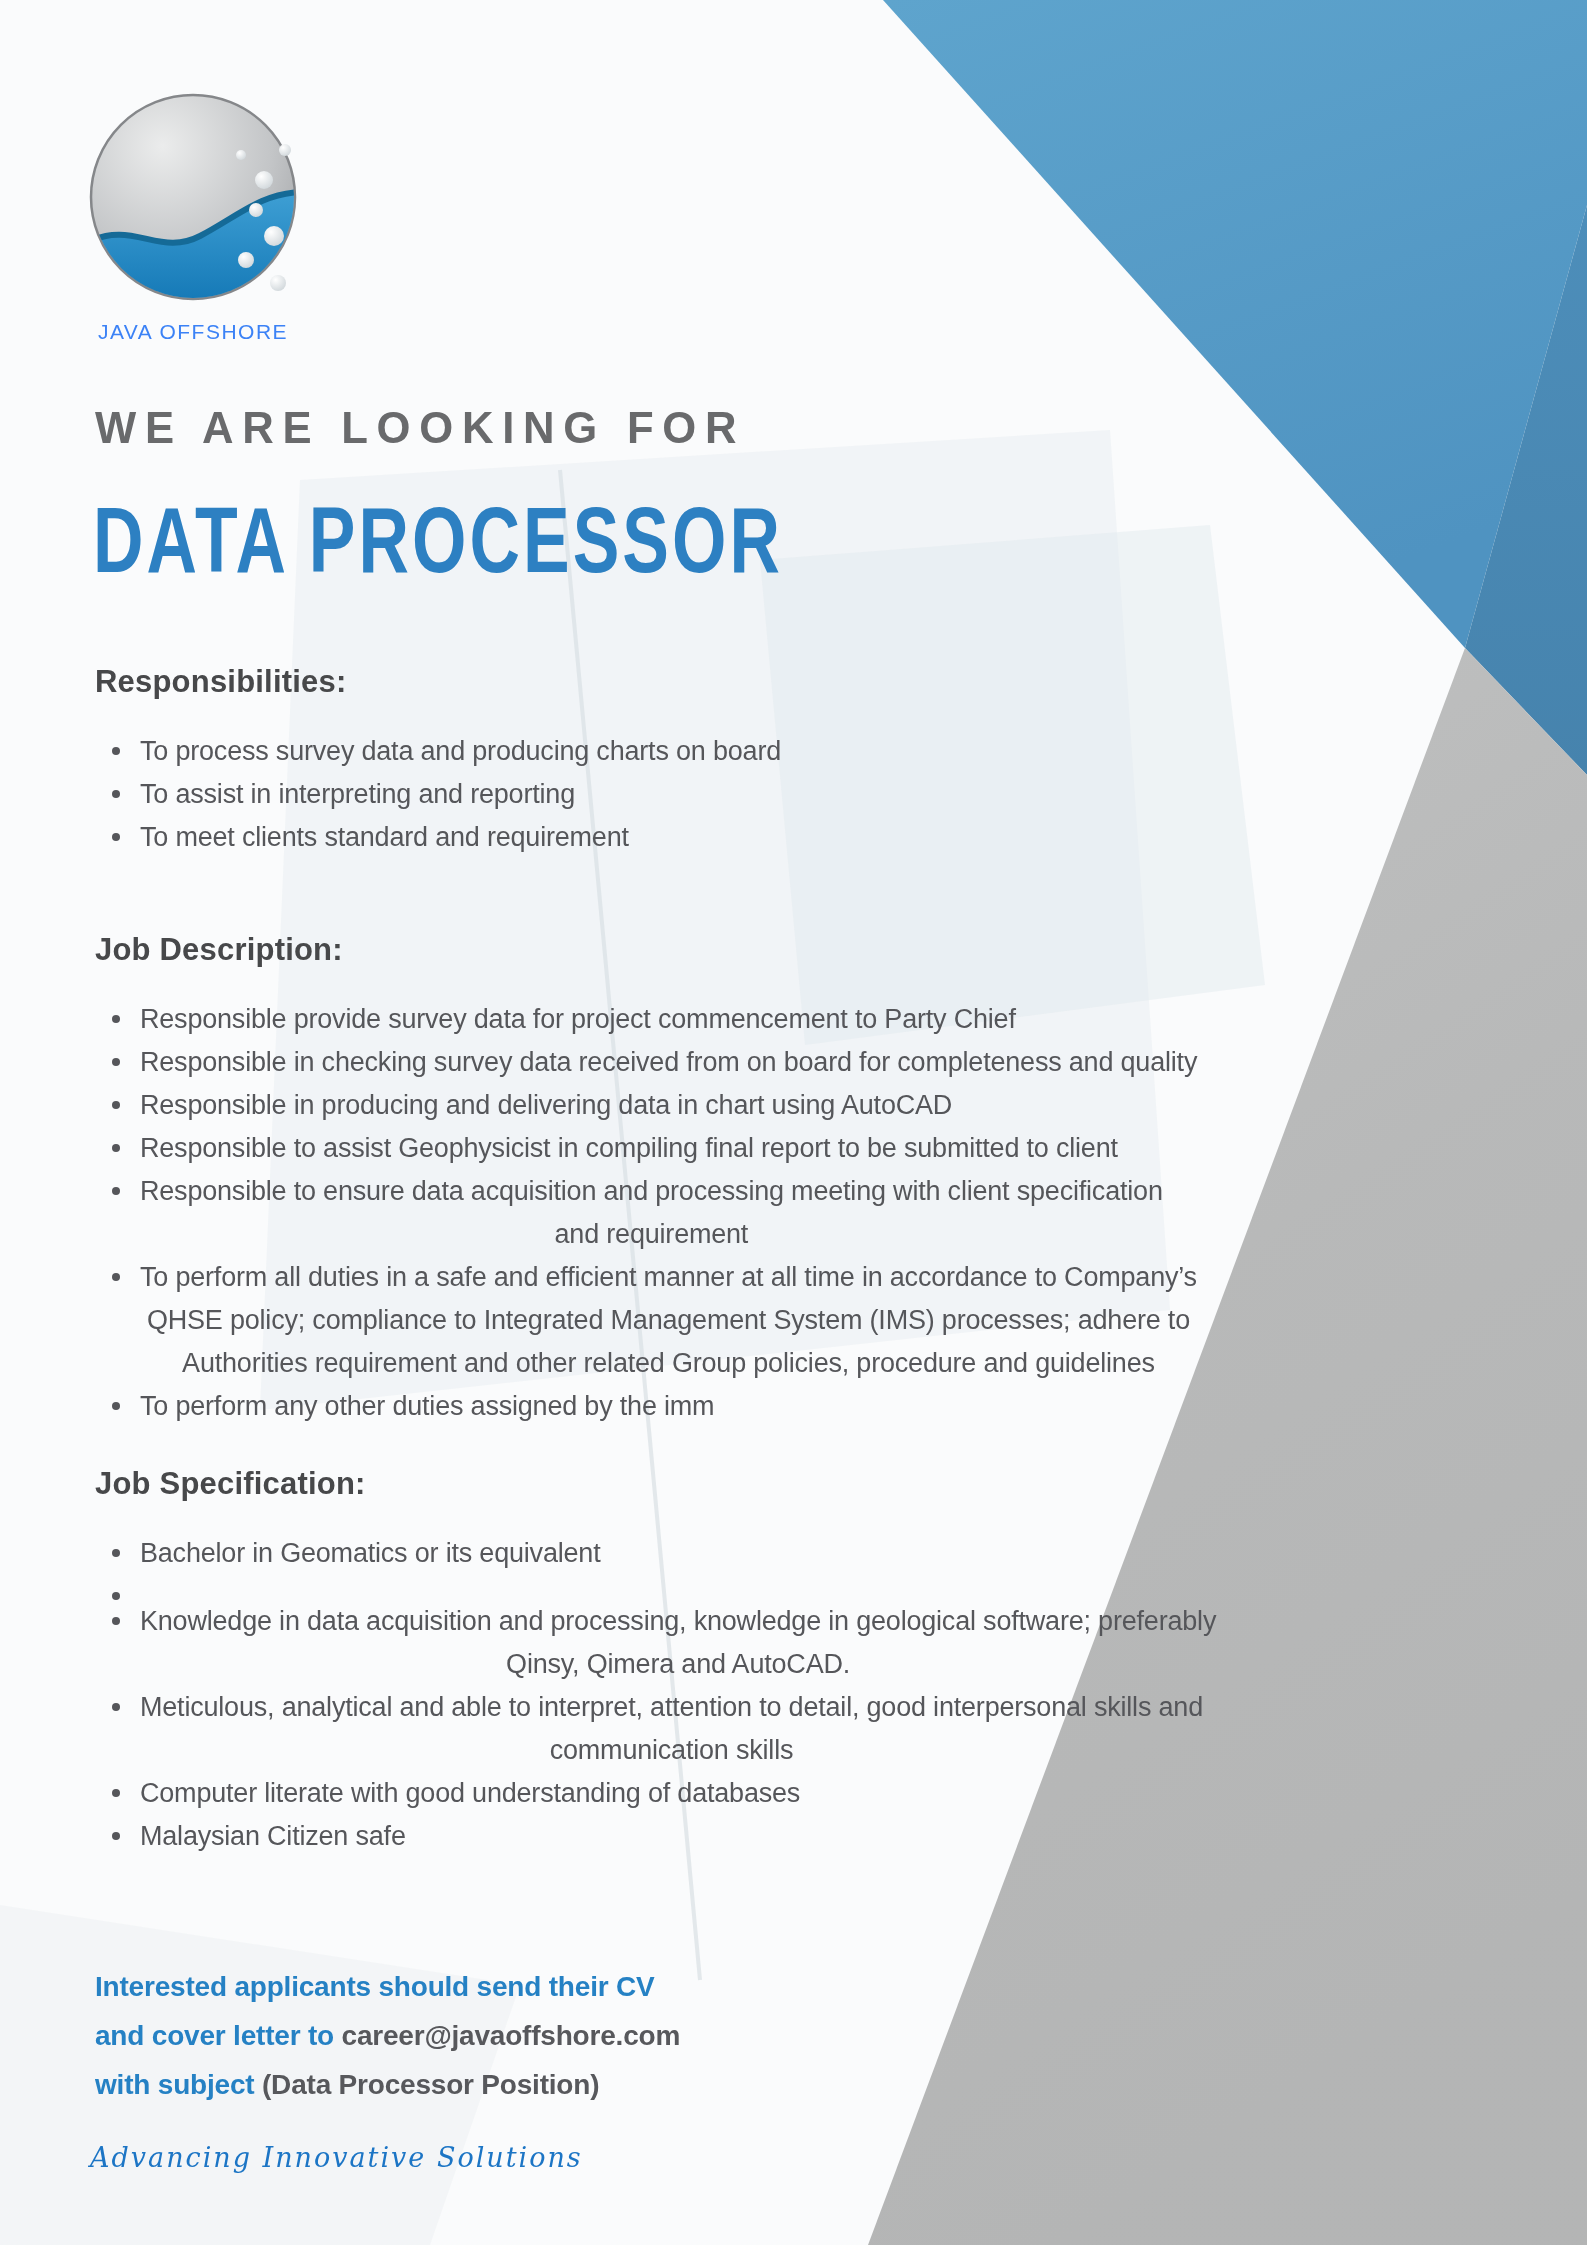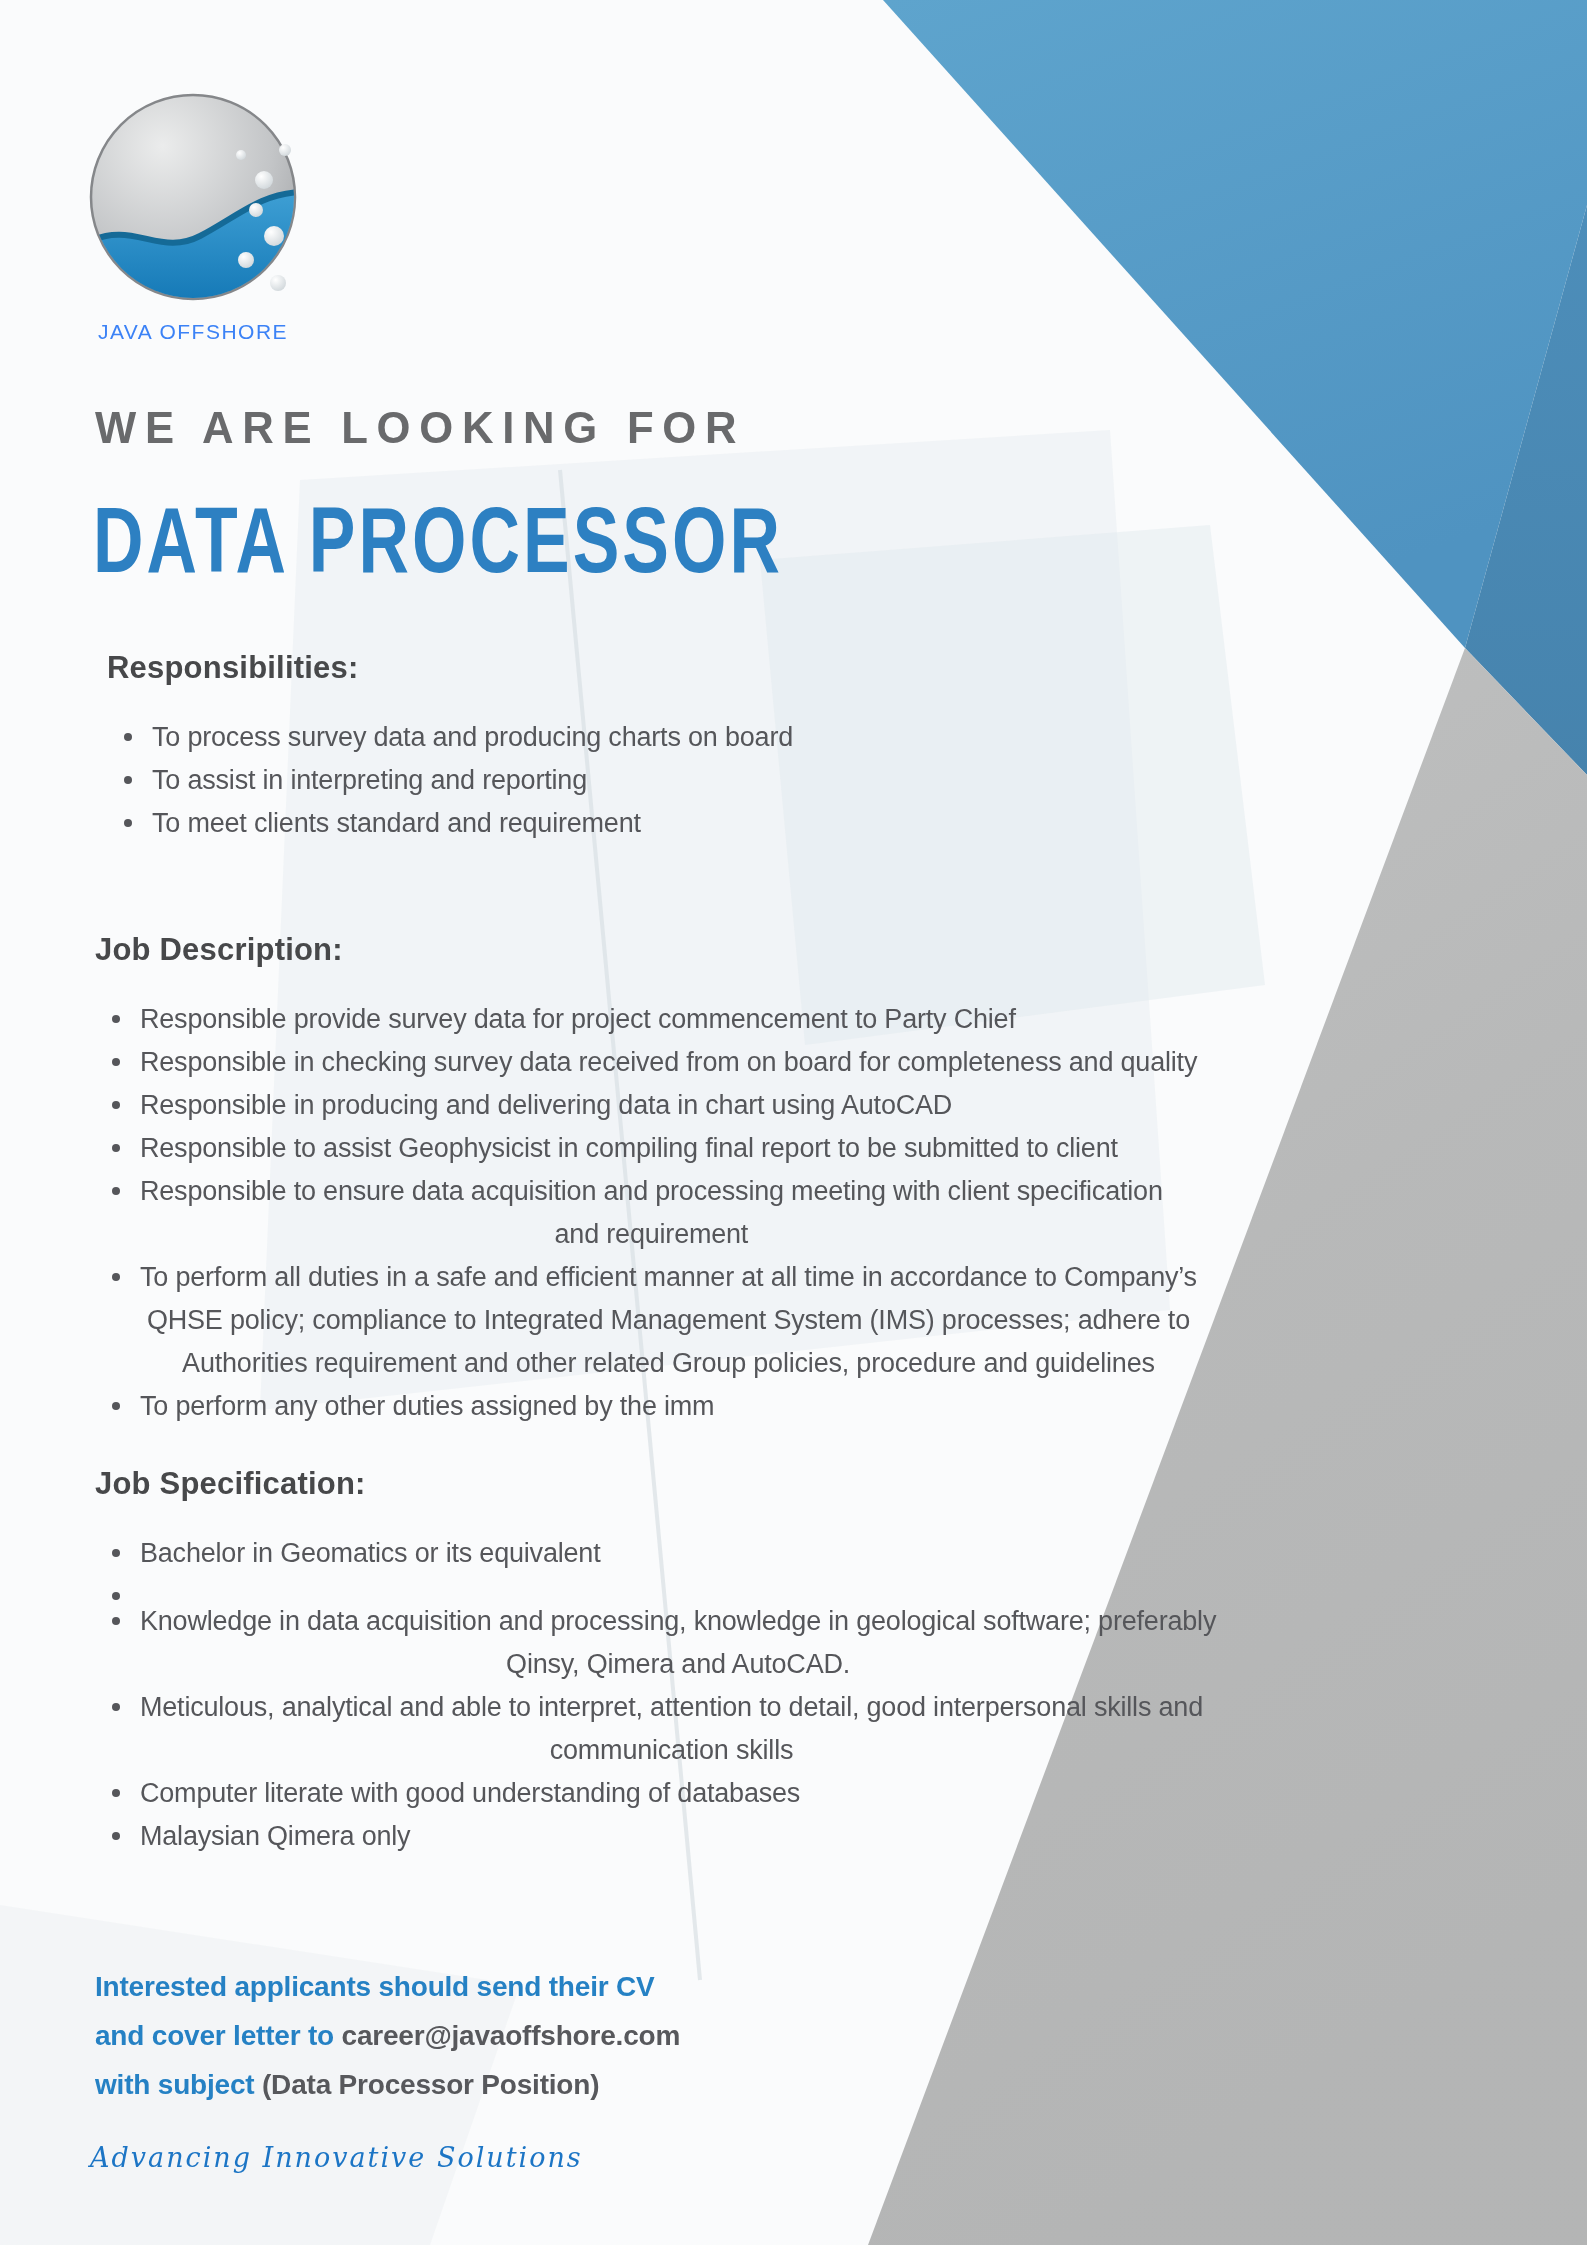--- a/index.html
+++ b/index.html
@@ -29,21 +29,21 @@
   }
   .title{
     position:absolute;left:93px;top:488px;
     font-size:92px;font-weight:700;color:#2d80c2;
     letter-spacing:4px;
     transform:scaleX(0.76);transform-origin:left;
     white-space:nowrap;
   }
 
   .section{position:absolute;left:95px;}
-  .sec-resp{top:650px;margin-left:12px;}
+  .sec-resp{top:664px;}
   .sec-desc{top:904px;margin-top:28px;}
   .sec-spec{top:1466px;}
   .section h2{
     margin:0 0 30px 0;
     font-size:31px;font-weight:700;color:#47484a;
     letter-spacing:0.2px;
   }
   .bullets{max-width:1350px;text-align:center;}
   .bullet{display:flex;align-items:flex-start;}
   .dot{
@@ -221,21 +221,21 @@
             <span class="dot"></span>
             <span class="bullet-text">Meticulous, analytical and able to interpret, attention to detail, good interpersonal skills and
 communication skills</span>
           </div>
         <div class="bullet">
             <span class="dot"></span>
             <span class="bullet-text">Computer literate with good understanding of databases</span>
           </div>
         <div class="bullet">
             <span class="dot"></span>
-            <span class="bullet-text">Malaysian Qimera only</span>
+            <span class="bullet-text">Malaysian Citizen safe</span>
           </div>
       </div>
     </div>
 
     <div class="contact">
       <div><span class="blue">Interested applicants should send their CV</span></div>
       <div><span class="blue">and cover letter to </span><span class="dark">career@javaoffshore.com</span></div>
       <div><span class="blue">with subject </span><span class="dark">(Data Processor Position)</span></div>
     </div>
 

